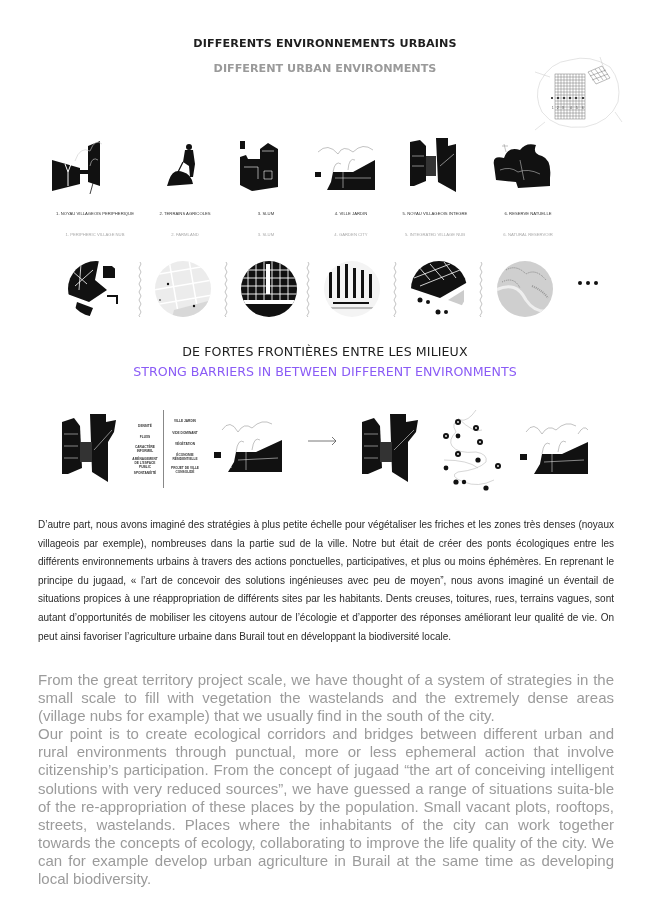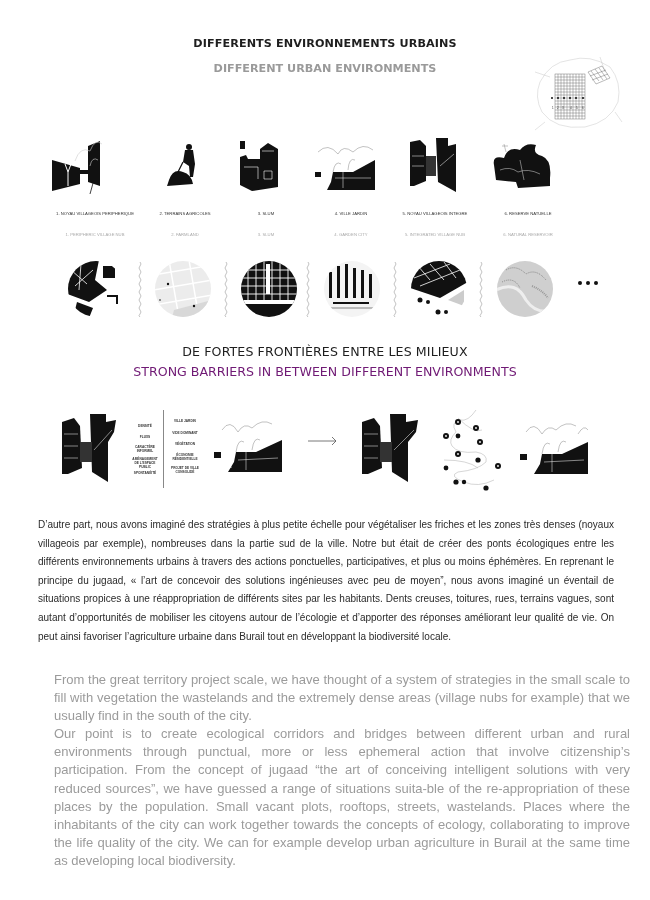--- a/index.html
+++ b/index.html
@@ -4,37 +4,37 @@
 <style>
   * { box-sizing: border-box; margin: 0; padding: 0; }
   html, body { width: 650px; height: 900px; background: #ffffff; overflow: hidden; }
   body { position: relative; font-family: "Liberation Sans", sans-serif; color: #1a1a1a; }
 
   .heading-fr { position: absolute; left: 0; width: 650px; text-align: center; font-family: "DejaVu Sans", sans-serif; font-weight: bold; color: #1e1e1e; letter-spacing: 0.1px; }
   .heading-en { position: absolute; left: 0; width: 650px; text-align: center; font-family: "DejaVu Sans", sans-serif; color: #9a9a9a; font-weight: bold; }
   #h1-fr { top: 37px; font-size: 11.2px; }
   #h1-en { top: 62px; font-size: 11.2px; text-align: center; }
   #h2-fr { top: 344px; font-size: 12.6px; font-weight: normal; }
-  #h2-en { top: 364px; font-size: 12.6px; font-weight: normal; color: #701a75; }
+  #h2-en { top: 364px; font-size: 12.6px; font-weight: normal; color: #8b5cf6; }
 
   .abs { position: absolute; }
 
   .label-fr, .label-en { position: absolute; width: 80px; text-align: center; font-size: 4.2px; line-height: 5px; text-transform: uppercase; }
   .label-fr { top: 211px; color: #333; }
   .label-en { top: 232px; color: #aaa; }
 
   .dots { position: absolute; left: 578px; top: 281px; display: flex; gap: 4px; }
   .dots span { width: 4px; height: 4px; border-radius: 50%; background: #111; display: block; }
 
   .side-label { position: absolute; font-size: 3.2px; line-height: 3.8px; color: #333; font-weight: bold; text-transform: uppercase; text-align: center; width: 30px; }
 
   .divider { position: absolute; left: 163px; top: 410px; width: 1px; height: 78px; background: #888; }
 
   .para-fr { position: absolute; left: 38px; top: 516px; width: 576px; font-size: 10px; line-height: 18.6px; color: #2a2a2a; text-align: justify; }
-  .para-en { position: absolute; left: 38px; top: 671px; width: 576px; font-size: 13px; line-height: 18.1px; color: #9b9b9b; text-align: justify; margin-left: 16px; }
+  .para-en { position: absolute; left: 38px; top: 671px; width: 576px; font-size: 15px; line-height: 18.1px; color: #9b9b9b; text-align: justify; }
   .para-en p { margin: 0; }
 </style>
 </head>
 <body>
 
 <div id="h1-fr" class="heading-fr">DIFFERENTS ENVIRONNEMENTS URBAINS</div>
 <div id="h1-en" class="heading-en">DIFFERENT URBAN ENVIRONMENTS</div>
 
 <svg class="abs" style="left:530px;top:52px;" width="95" height="80" viewBox="0 0 95 80">
   <g stroke="#bbb" stroke-width="0.4" fill="none">

